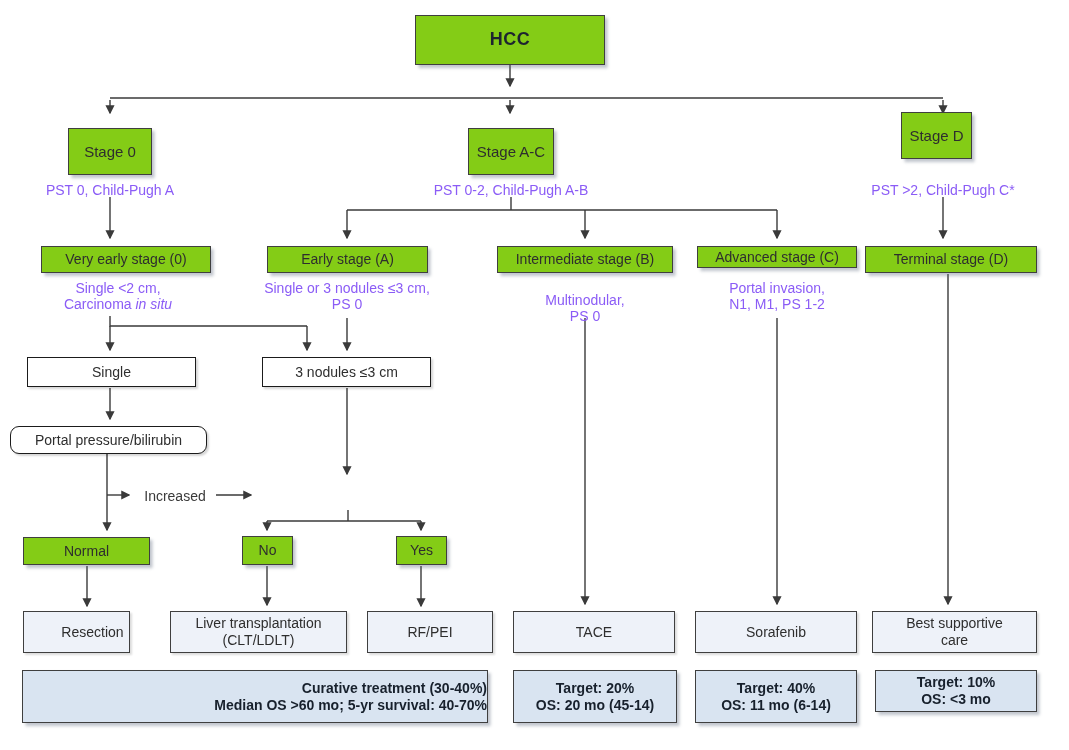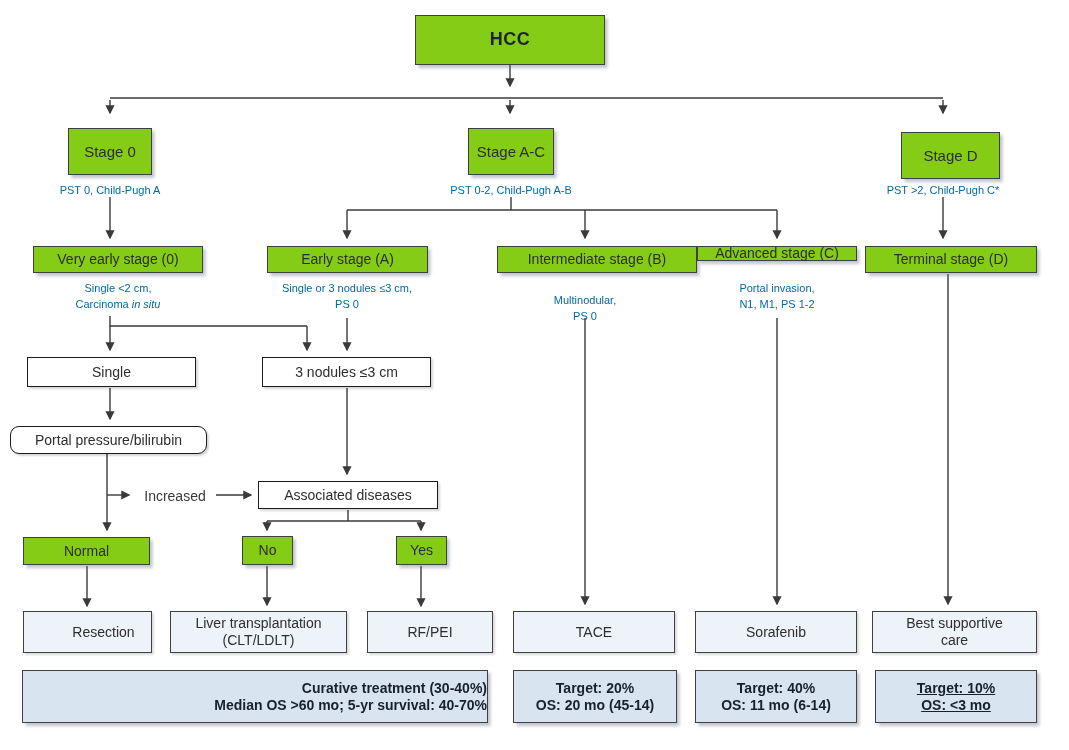--- a/index.html
+++ b/index.html
@@ -16,21 +16,21 @@
     border:1.4px solid #3f3f3f; background:#84cc16;
     font-size:14px; color:#2e2e2e; line-height:1.18;
     box-shadow:2.5px 3px 3px rgba(96,108,128,0.40);
   }
   .white  { background:#ffffff; border:1.6px solid #1b1b1b; box-shadow:2px 2px 2px rgba(0,0,0,0.16); }
   .treat  { background:#eef2f9; box-shadow:1.5px 2px 2px rgba(0,0,0,0.14); }
   .outcome{ background:#d9e4f1; font-weight:700; color:#17202c; }
   .hcc    { font-size:18px; font-weight:700; letter-spacing:0.5px; color:#1d2430; }
   .stage  { font-size:15px; }
   .caption{
-    position:absolute; text-align:center; font-size:11px; color:#0369a1; line-height:16px;
+    position:absolute; text-align:center; font-size:14px; color:#8b5cf6; line-height:16px;
   }
   .inc-label { font-size:14px; color:#3a3a3a; }
 </style>
 </head>
 <body>
 
 <div id="canvas">
 
   <svg id="wires" viewBox="0 0 1069 750">
     <defs>
@@ -75,30 +75,30 @@
 
     <line x1="87" y1="566" x2="87" y2="606" marker-end="url(#ah)"></line>
     <line x1="267" y1="566" x2="267" y2="605" marker-end="url(#ah)"></line>
     <line x1="421" y1="566" x2="421" y2="606" marker-end="url(#ah)"></line>
   </svg>
 
   <div class="box hcc" style="left:415px; top:15px; width:190px; height:50px;">HCC</div>
 
   <div class="box stage" style="left:68px;  top:128px; width:84px; height:47px;">Stage 0</div>
   <div class="box stage" style="left:468px; top:128px; width:86px; height:47px;text-align:right;">Stage A-C</div>
-  <div class="box stage" style="left:901px; top:132px; width:99px; height:47px;">Stage D</div>
+  <div class="box stage" style="left:901px; top:112px; width:71px; height:47px;">Stage D</div>
 
   <div class="caption" style="left:10px;  top:182px; width:200px;">PST 0, Child-Pugh A</div>
   <div class="caption" style="left:391px; top:182px; width:240px;">PST 0-2, Child-Pugh A-B</div>
   <div class="caption" style="left:823px; top:182px; width:240px;">PST &gt;2, Child-Pugh C*</div>
 
-  <div class="box" style="left:33px;  top:246px; width:170px; height:27px;">Very early stage (0)</div>
+  <div class="box" style="left:41px;  top:246px; width:170px; height:27px;">Very early stage (0)</div>
   <div class="box" style="left:267px; top:246px; width:161px; height:27px;">Early stage (A)</div>
-  <div class="box" style="left:497px; top:246px; width:200px; height:27px;">Intermediate stage (B)</div>
-  <div class="box" style="left:697px; top:246px; width:160px; height:15px;">Advanced stage (C)</div>
+  <div class="box" style="left:497px; top:246px; width:176px; height:27px;">Intermediate stage (B)</div>
+  <div class="box" style="left:697px; top:246px; width:160px; height:22px;">Advanced stage (C)</div>
   <div class="box" style="left:865px; top:246px; width:172px; height:27px;">Terminal stage (D)</div>
 
   <div class="caption" style="left:18px; top:280px; width:200px;">
     <span>Single &lt;2 cm,</span><br>
     <span>Carcinoma </span><i>in situ</i>
   </div>
   <div class="caption" style="left:227px; top:280px; width:240px;">
     <span>Single or 3 nodules ≤3 cm,</span><br>
     <span>PS 0</span>
   </div>
@@ -108,26 +108,25 @@
   </div>
   <div class="caption" style="left:677px; top:280px; width:200px;">
     <span>Portal invasion,</span><br>
     <span>N1, M1, PS 1-2</span>
   </div>
 
   <div class="box white" style="left:27px;  top:357px; width:169px; height:30px;">Single</div>
   <div class="box white" style="left:262px; top:357px; width:169px; height:30px;">3 nodules ≤3 cm</div>
   <div class="box white" style="left:10px;  top:426px; width:197px; height:28px;border-radius:9px;">Portal pressure/bilirubin</div>
   <div class="caption inc-label" style="left:133px; top:488px; width:84px;">Increased</div>
-  <div class="box white" style="left:258px; top:481px; width:180px; height:28px;">Associated diseases</div>
   <div class="box" style="left:23px;  top:537px; width:127px; height:28px;">Normal</div>
   <div class="box" style="left:242px; top:536px; width:51px; height:29px;">No</div>
   <div class="box" style="left:396px; top:536px; width:51px; height:29px;">Yes</div>
 
-  <div class="box treat" style="left:23px;  top:611px; width:129px; height:42px;padding-left:32px;">Resection</div>
+  <div class="box treat" style="left:23px;  top:611px; width:107px; height:42px;padding-left:32px;">Resection</div>
   <div class="box treat" style="left:170px; top:611px; width:177px; height:42px;">
     <span>Liver transplantation</span>
     <span>(CLT/LDLT)</span>
   </div>
   <div class="box treat" style="left:367px; top:611px; width:126px; height:42px;">RF/PEI</div>
   <div class="box treat" style="left:513px; top:611px; width:162px; height:42px;">TACE</div>
   <div class="box treat" style="left:695px; top:611px; width:162px; height:42px;">Sorafenib</div>
   <div class="box treat" style="left:872px; top:611px; width:165px; height:42px;">
     <span>Best supportive</span>
     <span>care</span>
@@ -138,18 +137,18 @@
     <span>Median OS &gt;60 mo; 5-yr survival: 40-70%</span>
   </div>
   <div class="box outcome" style="left:513px; top:670px; width:164px; height:53px;">
     <span>Target: 20%</span>
     <span>OS: 20 mo (45-14)</span>
   </div>
   <div class="box outcome" style="left:695px; top:670px; width:162px; height:53px;">
     <span>Target: 40%</span>
     <span>OS: 11 mo (6-14)</span>
   </div>
-  <div class="box outcome" style="left:875px; top:670px; width:162px; height:53px;text-decoration:underline;">
+  <div class="box outcome" style="left:875px; top:670px; width:162px; height:42px;">
     <span>Target: 10%</span>
     <span>OS: &lt;3 mo</span>
   </div>
 
 </div>
 
 </body></html>

